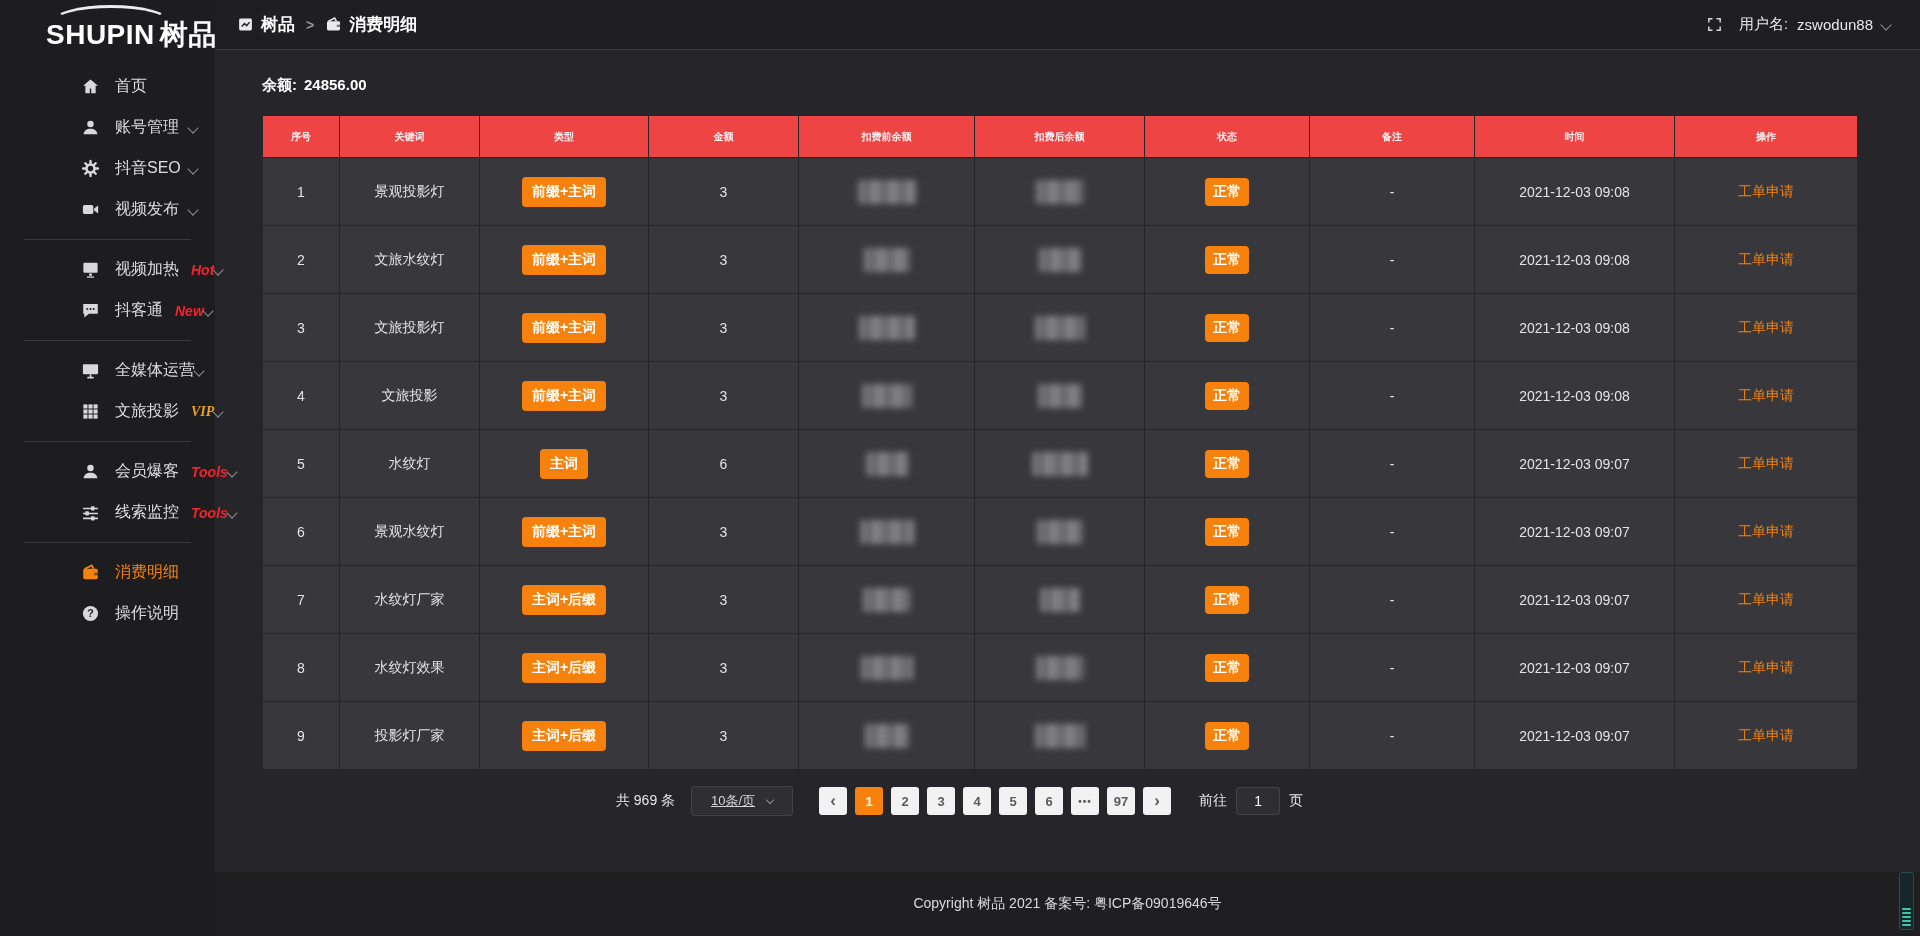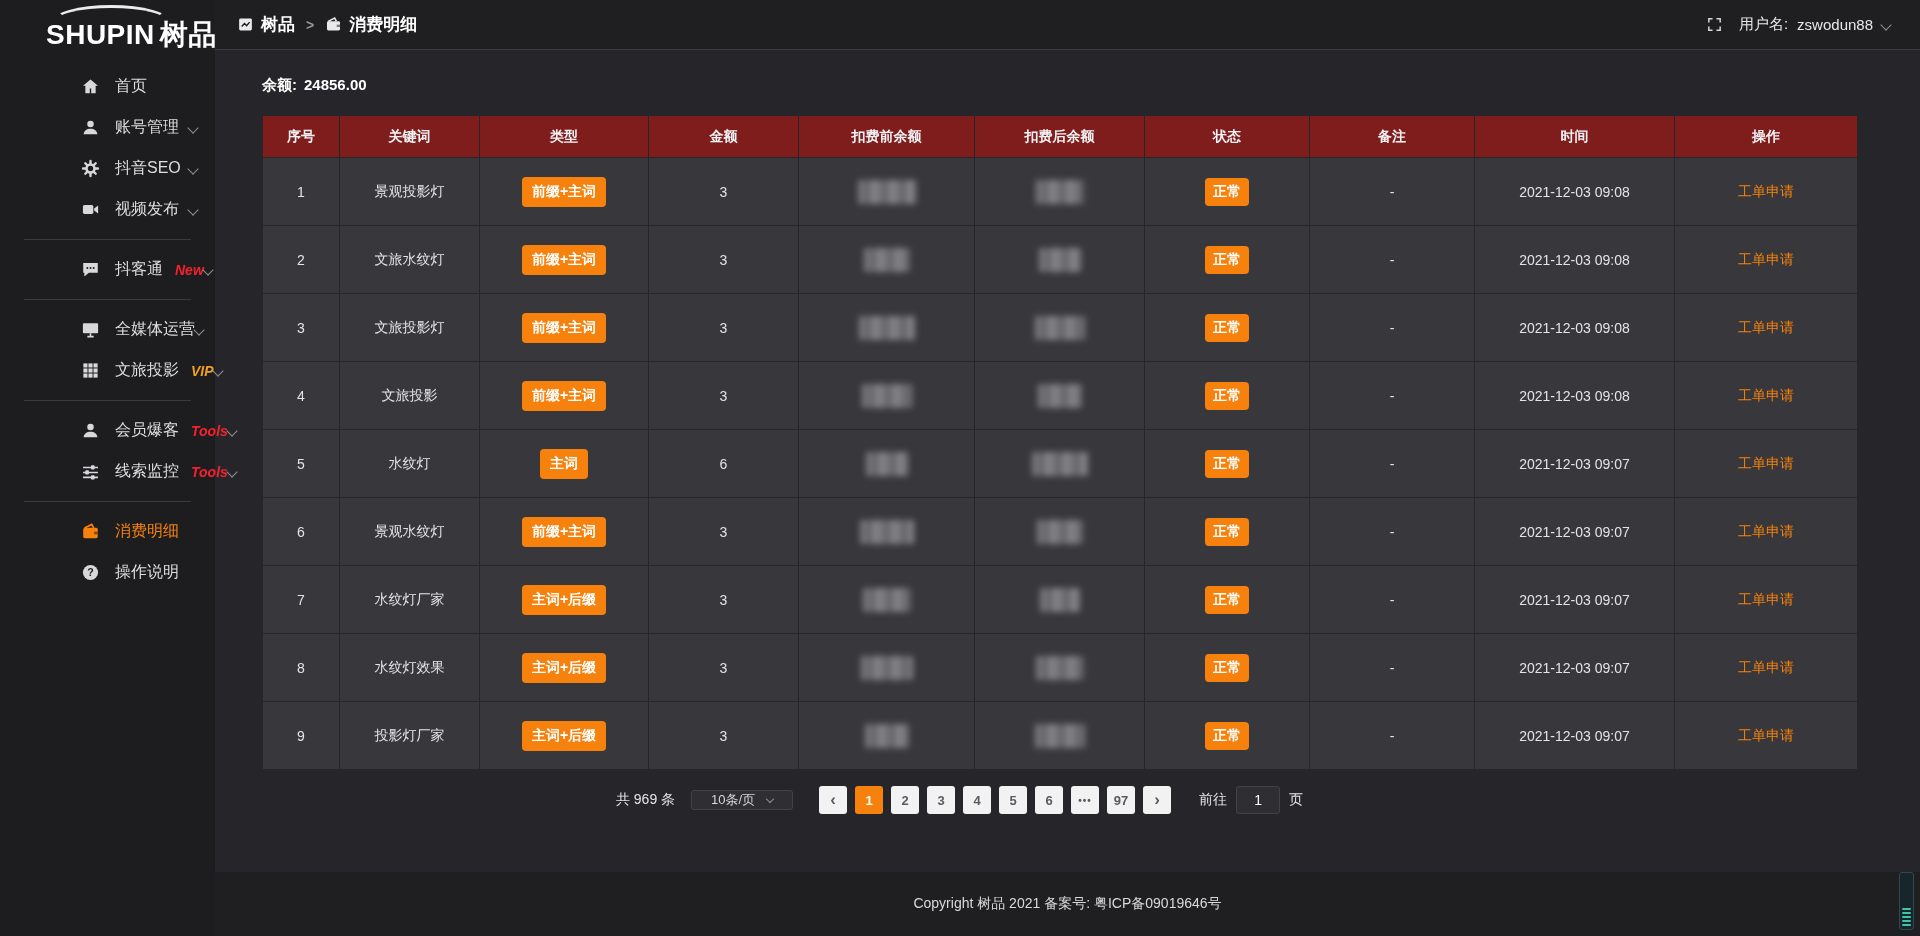--- a/index.html
+++ b/index.html
@@ -37,32 +37,32 @@
   .crumb-sep { color: #9a9a9e; font-size: 14px; margin: 0 2px; }
   .topbar-right { margin-left: auto; display: flex; align-items: center; gap: 16px; font-size: 15px; color: #e8e8ea; }
   .fullscreen { width: 17px; height: 17px; color: #d8d8da; cursor: pointer; display: inline-flex; }
   .fullscreen svg { width: 100%; height: 100%; }
   .user-chip { display: flex; align-items: center; gap: 9px; cursor: pointer; }
   
   .content { flex: 1; padding: 26px 0 0 47px; min-height: 0; }
   .balance { font-size: 15px; font-weight: bold; color: #fff; margin-bottom: 20px; }
   .balance-value { margin-left: 7px; }
   .data-table { width: 1595px; border-collapse: collapse; table-layout: fixed; background: #38383c; }
-  .data-table th { background: #7f1d1d; height: 42px; font-size: 14px; color: #f2f2f4; font-weight: bold; border: 1px solid #26262a; text-align: center; }
+  .data-table th { background: #ef4444; height: 42px; font-size: 10px; color: #f2f2f4; font-weight: bold; border: 1px solid #26262a; text-align: center; }
   .data-table td { height: 68px; text-align: center; font-size: 14px; color: #e4e4e6; border: 1px solid #26262a; }
   .badge { background: #f6820d; color: #fff; border-radius: 4px; padding: 6px 10px; font-size: 14px; display: inline-block; font-weight: bold; }
   .badge.status { padding: 5px 8px; }
   .blur-block { display: inline-block; height: 24px; border-radius: 2px; vertical-align: middle; opacity: .8;
     background: repeating-linear-gradient(90deg, #8a8a8e 0 6px, #6f6f73 6px 12px, #97979b 12px 18px);
     filter: blur(3px); }
   .action-link { color: #f6820d; cursor: pointer; font-size: 14px; }
   
   .pager { display: flex; align-items: center; justify-content: center; gap: 8px; width: 1595px; margin-top: 16px; transform: translateX(-100px); }
   .pager-total { font-size: 14px; color: #e6e6e8; margin-right: 8px; white-space: nowrap; }
-  .pager-size { width: 102px; height: 20px; background: #2f2f33; border: 1px solid #434347; border-radius: 3px; display: flex; align-items: center; justify-content: center; gap: 12px; font-size: 13px; color: #d6d6d8; cursor: pointer; margin-right: 18px; }
+  .pager-size { width: 102px; height: 30px; background: #2f2f33; border: 1px solid #434347; border-radius: 3px; display: flex; align-items: center; justify-content: center; gap: 12px; font-size: 13px; color: #d6d6d8; cursor: pointer; margin-right: 18px; text-decoration: underline; }
   .pager-size .chev { width: 6px; height: 6px; margin-top: -3px; }
   .pbtn { min-width: 28px; height: 28px; padding: 0 5px; border-radius: 3px; background: #f2f2f3; color: #5a5a60; display: flex; align-items: center; justify-content: center; font-size: 13px; font-weight: bold; cursor: pointer; border: none; font-family: inherit; }
   .pbtn.active { background: #f6820d; color: #fff; }
   .pbtn.arrow { font-size: 17px; }
   .pbtn.dots { font-size: 10px; letter-spacing: 1px; }
   .goto { display: flex; align-items: center; gap: 9px; margin-left: 20px; font-size: 14px; color: #e6e6e8; }
   .goto-input { width: 44px; height: 28px; background: #2f2f33; border: 1px solid #434347; border-radius: 3px; color: #fff; text-align: center; font-size: 14px; font-family: inherit; }
   
   .footer { height: 64px; background: #1f1f22; display: flex; align-items: center; justify-content: center; font-size: 14px; color: #dadadc; flex: none; }
   
@@ -120,20 +120,34 @@
             <rect x="2.4" y="6.4" width="13.2" height="11.2" rx="2"></rect>
             <path d="M16.6 10.6 21.6 7v10l-5-3.6Z"></path>
           </svg>
         </span>
         <span class="side-label">视频发布</span>
         <span class="side-chev">
           <i class="chev"></i>
         </span>
       </div>
       <div class="side-divider"></div>
+      <div class="side-item">
+        <span class="icon">
+          <svg viewBox="0 0 24 24">
+            <rect x="3" y="3.6" width="18" height="12.4" rx="1.5"></rect>
+            <rect x="10.3" y="17" width="3.4" height="3"></rect>
+            <rect x="7.5" y="20.8" width="9" height="1.6"></rect>
+          </svg>
+        </span>
+        <span class="side-label">视频加热</span>
+        <span class="side-badge" style="color: rgb(245, 34, 45);">Hot</span>
+        <span class="side-chev">
+          <i class="chev"></i>
+        </span>
+      </div>
       <div class="side-item">
         <span class="icon">
           <svg viewBox="0 0 24 24">
             <path d="M2.8 3.8h18.4v12.4H10l-5.8 4.6v-4.6H2.8Z"></path>
             <circle cx="8" cy="10" r="1.25" fill="#1d1d20"></circle>
             <circle cx="12" cy="10" r="1.25" fill="#1d1d20"></circle>
             <circle cx="16" cy="10" r="1.25" fill="#1d1d20"></circle>
           </svg>
         </span>
         <span class="side-label">抖客通</span>
@@ -163,21 +177,21 @@
             <rect x="15.8" y="3" width="5.2" height="5.2"></rect>
             <rect x="3" y="9.4" width="5.2" height="5.2"></rect>
             <rect x="9.4" y="9.4" width="5.2" height="5.2"></rect>
             <rect x="15.8" y="9.4" width="5.2" height="5.2"></rect>
             <rect x="3" y="15.8" width="5.2" height="5.2"></rect>
             <rect x="9.4" y="15.8" width="5.2" height="5.2"></rect>
             <rect x="15.8" y="15.8" width="5.2" height="5.2"></rect>
           </svg>
         </span>
         <span class="side-label">文旅投影</span>
-        <span class="side-badge" style="color: rgb(240, 160, 32);">VIP</span>
+        <span class="side-badge" style="color: rgb(240, 160, 32); font-family: Liberation Serif, serif;">VIP</span>
         <span class="side-chev">
           <i class="chev"></i>
         </span>
       </div>
       <div class="side-divider"></div>
       <div class="side-item">
         <span class="icon">
           <svg viewBox="0 0 24 24">
             <circle cx="12" cy="7.6" r="4.1"></circle>
             <path d="M3.4 20.6c0-4.6 4.1-7.1 8.6-7.1s8.6 2.5 8.6 7.1Z"></path>

